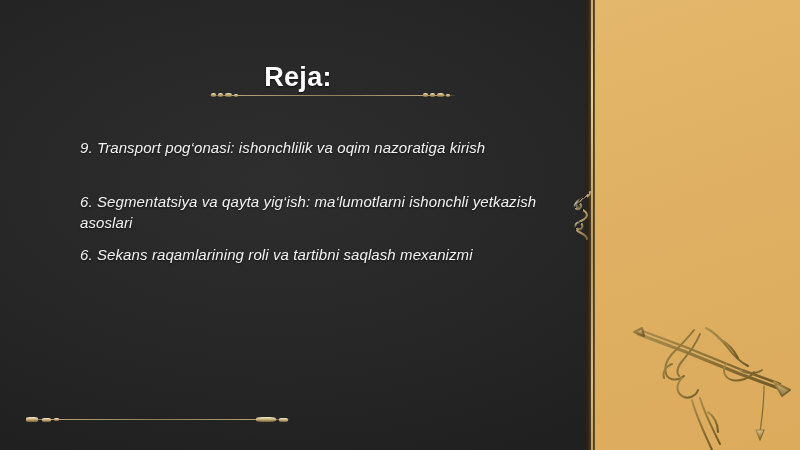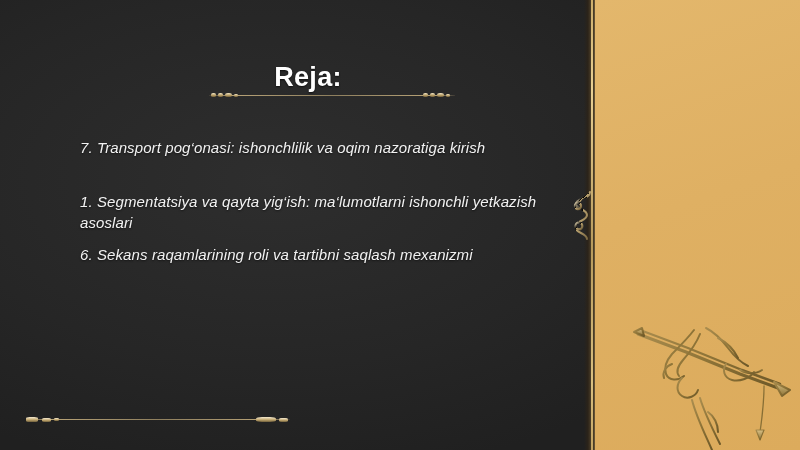--- a/index.html
+++ b/index.html
@@ -23,21 +23,21 @@
     left: 0; top: 0;
     width: 592px; height: 450px;
     background: #262626;
     background-image:
       radial-gradient(ellipse 520px 300px at 46% 40%, #2e2e2e 0%, #262626 62%, #202020 100%);
   }
 
   
   .title {
     position: absolute;
-    left: 12px;
+    left: 2px;
     top: 62px;
     width: 592px;
     text-align: center;
     color: #ffffff;
     font-size: 27px;
     font-weight: bold;
     letter-spacing: 0.3px;
     text-shadow: 0 1px 2px rgba(0,0,0,0.65);
   }
 
@@ -192,22 +192,22 @@
     </div>
     <div class="rule-dots right">
       <span></span>
         <span></span>
         <span></span>
         <span></span>
     </div>
   </div>
 
   <div class="body-list">
-    <div class="body-item i0">7. Transport pog‘onasi: ishonchlilik va oqim nazoratiga kirish</div>
-    <div class="body-item i1">1. Segmentatsiya va qayta yig‘ish: ma‘lumotlarni ishonchli yetkazish asoslari</div>
+    <div class="body-item i0">9. Transport pog‘onasi: ishonchlilik va oqim nazoratiga kirish</div>
+    <div class="body-item i1">6. Segmentatsiya va qayta yig‘ish: ma‘lumotlarni ishonchli yetkazish asoslari</div>
     <div class="body-item i2">6. Sekans raqamlarining roli va tartibni saqlash mexanizmi</div>
   </div>
 
   <div class="bottom-rule">
     <div class="rule-line"></div>
     <div class="cap a"></div>
     <div class="cap b"></div>
     <div class="cap c"></div>
     <div class="cap d"></div>
     <div class="cap e"></div>

